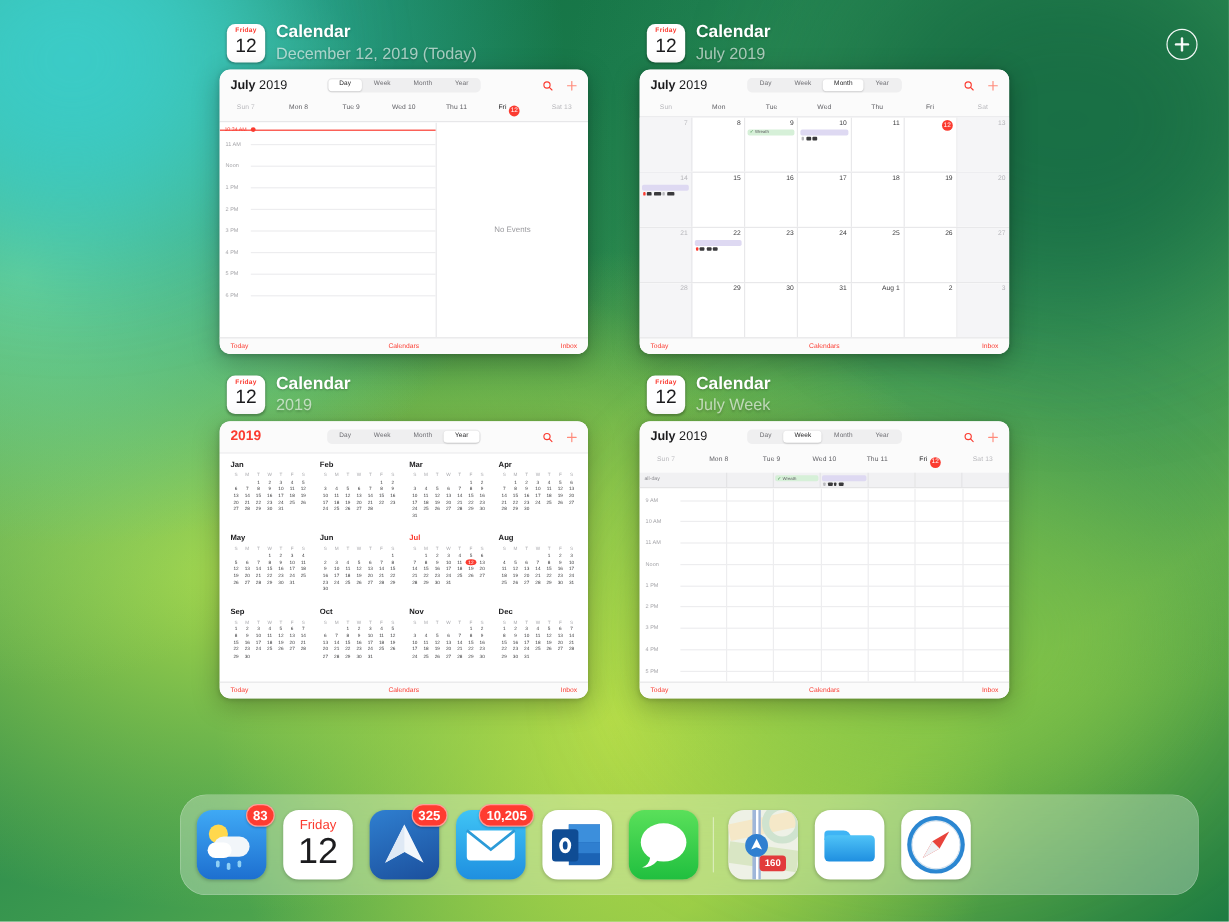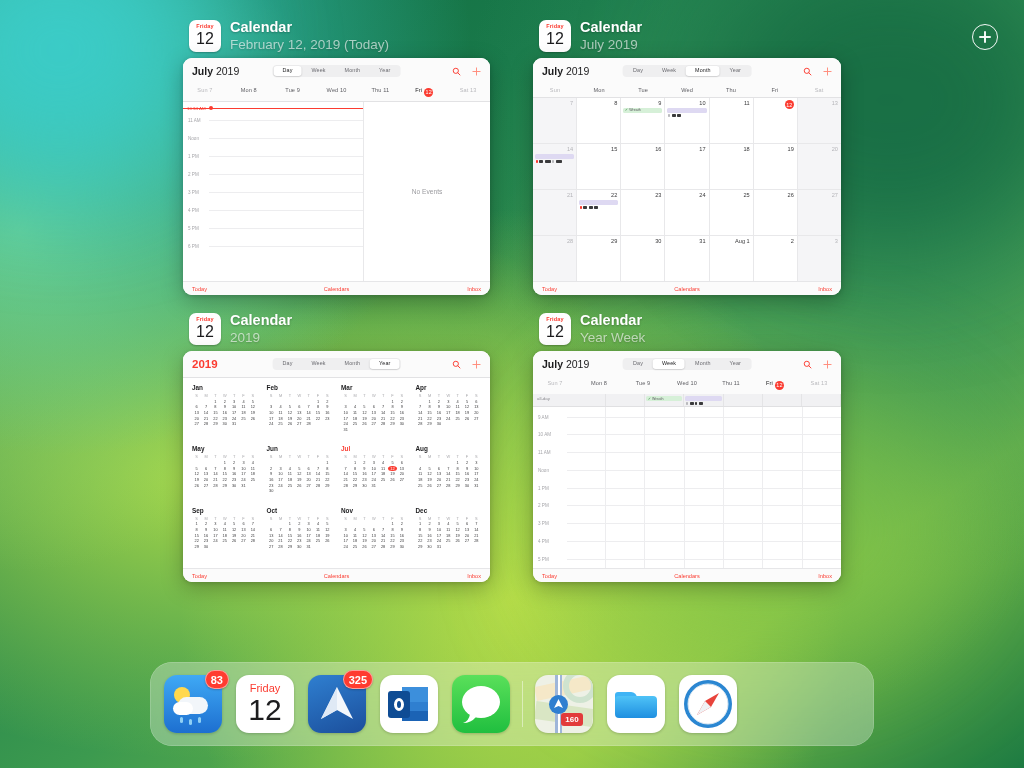--- a/index.html
+++ b/index.html
@@ -149,21 +149,21 @@
     border: 1.8px solid rgba(255,255,255,.95); display: flex; align-items: center; justify-content: center;
   }
   .plus-btn::before, .plus-btn::after {
     content: ""; position: absolute; background: rgba(255,255,255,.95); border-radius: 1px;
   }
   .plus-btn::before { width: 12px; height: 1.8px; }
   .plus-btn::after { width: 1.8px; height: 12px; }
 
   
   .dock {
-    position: absolute; left: 150px; top: 662px; width: 724px; height: 84px;
+    position: absolute; left: 150px; top: 662px; width: 849px; height: 84px;
     border-radius: 22px; background: rgba(255,255,255,.30);
     backdrop-filter: blur(18px); display: flex; align-items: center; padding: 0 14px;
     box-shadow: inset 0 0 0 .5px rgba(255,255,255,.3);
   }
   .dock-icons { display: flex; align-items: center; gap: 14px; }
   .dock-sep { width: 1px; height: 46px; background: rgba(255,255,255,.45); margin: 0 12px; }
   .dk { position: relative; width: 58px; height: 58px; flex: none; }
   .dk .sq { width: 58px; height: 58px; border-radius: 13px; overflow: hidden; position: relative;
             box-shadow: 0 1px 3px rgba(0,0,0,.2); }
   .badge {
@@ -187,21 +187,21 @@
 <div class="plus-btn" style="left:972px;top:24px;"></div>
 
 <div class="card-wrap" style="left:183px;top:14px;width:307px;">
   <div class="card-head">
     <div class="cal-icon">
       <span class="dow">Friday</span>
       <span class="dnum">12</span>
     </div>
     <div class="head-text">
       <span class="app-name">Calendar</span>
-      <span class="app-sub">February 12, 2019 (Today)</span>
+      <span class="app-sub">December 12, 2019 (Today)</span>
     </div>
   </div>
   <div class="card" style="height:237px;display:flex;flex-direction:column;">
     <div class="cal-top">
       <span class="cal-title"><b>July</b><span class="yr"> 2019</span></span>
       <div class="seg">
         <div class="on">Day</div>
         <div>Week</div>
         <div>Month</div>
         <div>Year</div>
@@ -1014,21 +1014,21 @@
 </div>
 
 <div class="card-wrap" style="left:533px;top:307px;width:308px;">
   <div class="card-head">
     <div class="cal-icon">
       <span class="dow">Friday</span>
       <span class="dnum">12</span>
     </div>
     <div class="head-text">
       <span class="app-name">Calendar</span>
-      <span class="app-sub">Year Week</span>
+      <span class="app-sub">July Week</span>
     </div>
   </div>
   <div class="card" style="height:231px;display:flex;flex-direction:column;">
     <div class="cal-top">
       <span class="cal-title"><b>July</b><span class="yr"> 2019</span></span>
       <div class="seg">
         <div>Day</div>
         <div class="on">Week</div>
         <div>Month</div>
         <div>Year</div>
@@ -1140,20 +1140,29 @@
     <div class="dk">
       <div class="sq" style="background:linear-gradient(160deg,#2f7fd0,#1b4f9c);">
         <svg viewBox="0 0 58 58" style="width:100%;height:100%;">
             <polygon points="29,12 45,44 29,35 13,44" fill="#ffffff" opacity=".95"></polygon>
             <polygon points="29,12 29,35 13,44" fill="#dfe9f5"></polygon>
           </svg>
       </div>
       <span class="badge">325</span>
     </div>
 
+    <div class="dk">
+      <div class="sq" style="background:linear-gradient(180deg,#3fc4f5,#1f8fe0);">
+        <div style="position:absolute;left:9px;top:17px;width:40px;height:25px;border-radius:3px;background:#ffffff;"></div>
+        <svg viewBox="0 0 58 58" style="position:absolute;inset:0;width:100%;height:100%;">
+            <polyline points="9,17 29,33 49,17" fill="none" stroke="#2c9bd8" stroke-width="2.2"></polyline>
+          </svg>
+      </div>
+      <span class="badge wide">10,205</span>
+    </div>
 
     <div class="dk">
       <div class="sq" style="background:#ffffff;">
         <div style="position:absolute;left:22px;top:12px;width:26px;height:34px;background:#1b63b5;"></div>
         <div style="position:absolute;left:22px;top:12px;width:26px;height:15px;background:#3c8fdc;"></div>
         <div style="position:absolute;left:22px;top:27px;width:26px;height:9px;background:#2f7fd0;"></div>
         <div style="position:absolute;left:8px;top:16px;width:22px;height:27px;border-radius:3px;background:#0f4c94;"></div>
         <div style="position:absolute;left:14px;top:23px;width:10px;height:13px;border-radius:50%;border:3px solid #ffffff;"></div>
       </div>
     </div>

